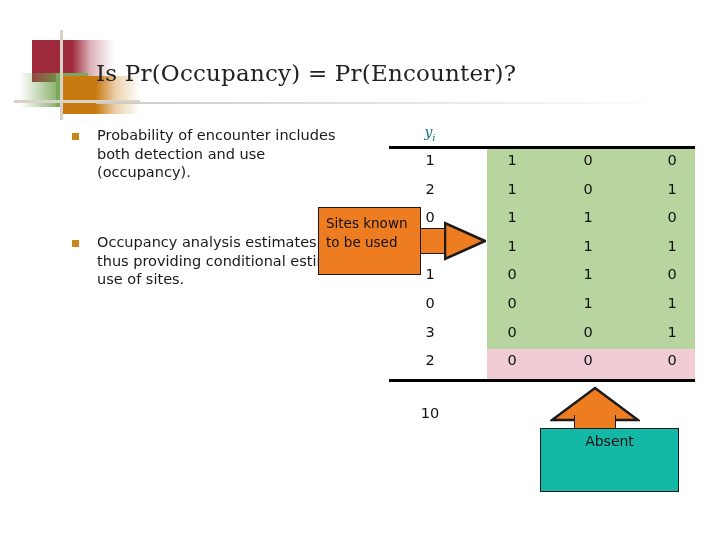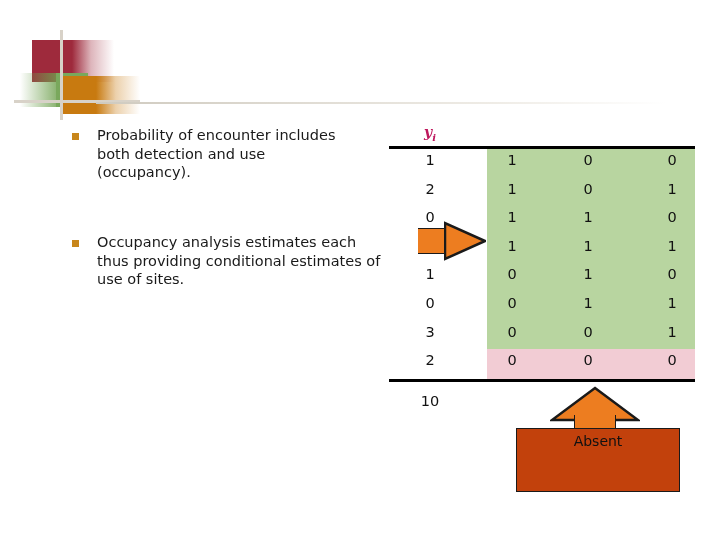--- a/index.html
+++ b/index.html
@@ -161,37 +161,36 @@
     z-index: 3;
   }
   .hdr-yi {
     position: absolute;
     left: 405px; top: 124px;
     width: 50px;
     text-align: center;
     font-family: "DejaVu Serif", serif;
     font-style: italic;
     font-size: 14px;
-    color: #be185d;
+    color: #0f766e;
     z-index: 3;
-    font-weight: bold;
   }
   .hdr-yi sub { font-size: 10px; font-style: italic; }
   .hdr-eh {
     position: absolute;
     left: 487px; top: 124px;
     width: 208px;
     text-align: center;
     font-size: 14.5px;
     color: #111111;
     z-index: 3;
   }
   #total-cell {
     position: absolute;
-    left: 405px; top: 393px;
+    left: 405px; top: 405px;
     width: 50px;
     text-align: center;
     font-size: 14.5px;
     color: #111111;
     z-index: 3;
   }
 
   
   #arrow-up-head {
     position: absolute;
@@ -204,23 +203,23 @@
     left: 574px; top: 415px;
     width: 42px; height: 20px;
     background: #ED7D20;
     border-left: 1.5px solid #1a1a1a;
     border-right: 1.5px solid #1a1a1a;
     box-sizing: border-box;
     z-index: 5;
   }
   #absent-callout {
     position: absolute;
-    left: 516px; top: 428px;
-    width: 164px; height: 64px;
-    background: #c2410c;
+    left: 540px; top: 428px;
+    width: 139px; height: 64px;
+    background: #14b8a6;
     border: 1.5px solid #1a1a1a;
     box-sizing: border-box;
     z-index: 6;
     text-align: center;
   }
   #absent-callout .txt {
     font-size: 14px;
     line-height: 20px;
     color: #111111;
     padding-top: 2px;
@@ -233,20 +232,21 @@
 
   <div class="logo-layer logo-red"></div>
   <div class="logo-layer logo-red-fade"></div>
   <div class="logo-layer logo-green"></div>
   <div class="logo-layer logo-green-solid"></div>
   <div class="logo-layer logo-orange"></div>
   <div class="logo-layer logo-orange-fade"></div>
   <div class="logo-layer logo-vline"></div>
   <div class="logo-layer logo-hline"></div>
 
+  <div id="title">Is Pr(Occupancy) = Pr(Encounter)?</div>
   <div id="title-rule"></div>
 
   <div class="bullet-block" id="bullet-1">
     <span class="bullet-sq"></span>
     <span class="bullet-text">Probability of encounter includes both detection and use (occupancy).</span>
   </div>
   <div class="bullet-block" id="bullet-2">
     <span class="bullet-sq"></span>
     <span class="bullet-text">Occupancy analysis estimates each thus providing conditional estimates of use of sites.</span>
   </div>
@@ -296,20 +296,23 @@
       <div class="cell" style="left: 646px; top: 352.2px; width: 52px;">0</div>
     </div>
 
   <div id="total-cell">10</div>
 
   <div id="arrow-right-shaft"></div>
   <svg id="arrow-right-head" viewBox="0 0 42 54">
     <polygon points="1,9 1,45 41,27" fill="#ED7D20" stroke="#1a1a1a" stroke-width="2.5" stroke-linejoin="miter"></polygon>
   </svg>
 
+  <div id="sites-callout">
+    <div class="txt">Sites known to be used</div>
+  </div>
 
   <svg id="arrow-up-head" viewBox="0 0 90 36">
     <polygon points="45,2 88,34 50,34 50,35 40,35 40,34 2,34" fill="#ED7D20" stroke="#1a1a1a" stroke-width="2.5" stroke-linejoin="miter"></polygon>
   </svg>
   <div id="arrow-up-shaft"></div>
 
   <div id="absent-callout">
     <div class="txt">Absent</div>
   </div>
 

